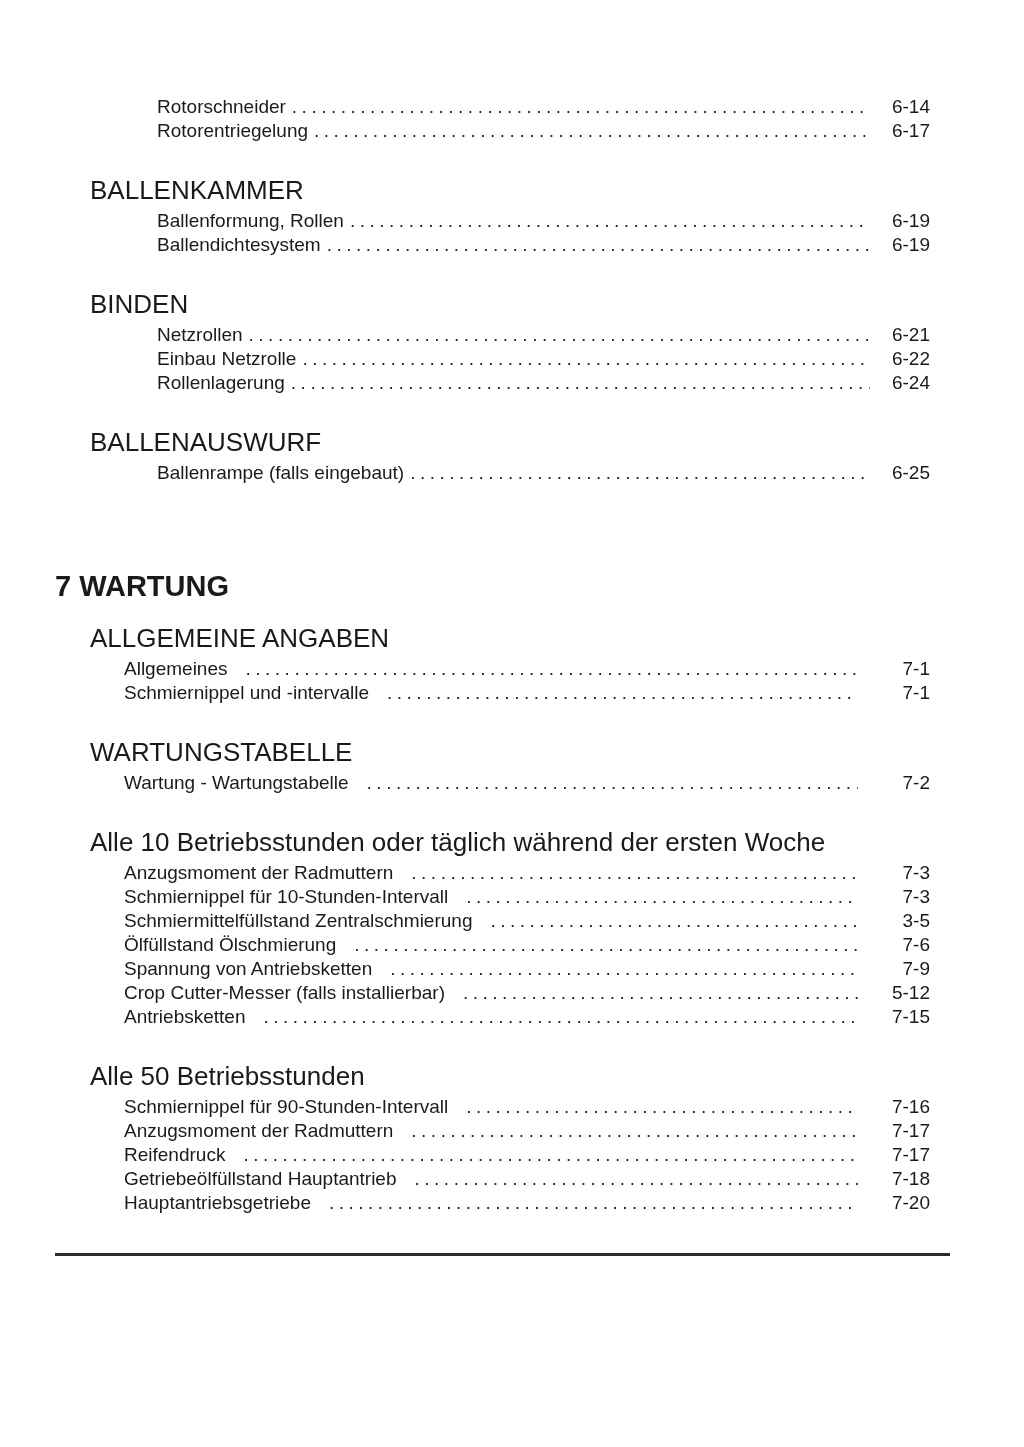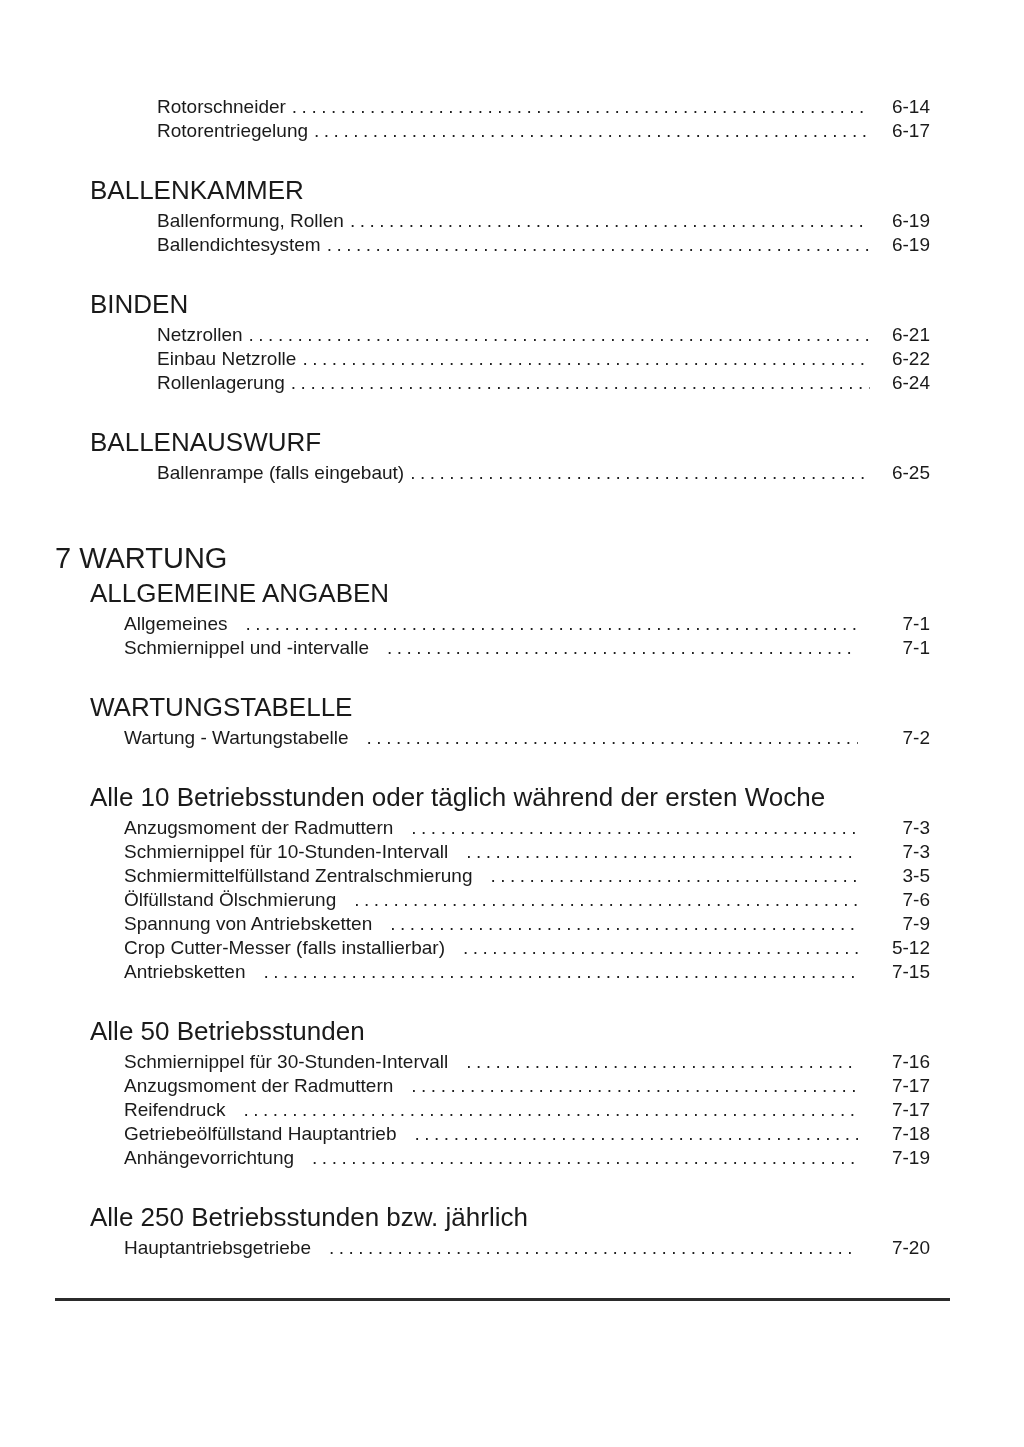--- a/index.html
+++ b/index.html
@@ -17,31 +17,32 @@
   .page {
     box-sizing: border-box;
     width: 1024px;
     height: 1394px;
     padding: 95px 74px 0 55px;
     background: #ffffff;
   }
   .chapter-heading {
     font-size: 29px;
     line-height: 34px;
-    margin: 56px 0 0 0;
-    white-space: nowrap;
+    margin: 84px 0 0 0;
+    white-space: nowrap;
+    font-weight: bold;
   }
   .section-heading {
     font-size: 26px;
     line-height: 34px;
     margin: 30px 0 2px 35px;
     white-space: nowrap;
   }
   .chapter-heading + .section-heading {
-    margin-top: 1px;
+    margin-top: 18px;
   }
   .item-list {
     margin: 0;
   }
   .toc-row {
     display: flex;
     align-items: baseline;
     font-size: 19px;
     line-height: 24px;
     margin-right: 20px;
@@ -191,46 +192,40 @@
         </div>
         <div class="toc-row">
           <span class="entry-label">Antriebsketten</span>
           <span class="leader"></span>
           <span class="entry-page">7-15</span>
         </div>
       </div>
       <div class="section-heading">Alle 50 Betriebsstunden</div>
       <div class="item-list normal">
         <div class="toc-row">
-          <span class="entry-label">Schmiernippel für 30-Stunden-Intervall</span>
+          <span class="entry-label">Schmiernippel für 90-Stunden-Intervall</span>
           <span class="leader"></span>
           <span class="entry-page">7-16</span>
         </div>
         <div class="toc-row">
           <span class="entry-label">Anzugsmoment der Radmuttern</span>
           <span class="leader"></span>
           <span class="entry-page">7-17</span>
         </div>
         <div class="toc-row">
           <span class="entry-label">Reifendruck</span>
           <span class="leader"></span>
           <span class="entry-page">7-17</span>
         </div>
         <div class="toc-row">
           <span class="entry-label">Getriebeölfüllstand Hauptantrieb</span>
           <span class="leader"></span>
           <span class="entry-page">7-18</span>
         </div>
-        <div class="toc-row">
-          <span class="entry-label">Anhängevorrichtung</span>
-          <span class="leader"></span>
-          <span class="entry-page">7-19</span>
-        </div>
-      </div>
-      <div class="section-heading">Alle 250 Betriebsstunden bzw. jährlich</div>
+      </div>
       <div class="item-list normal">
         <div class="toc-row">
           <span class="entry-label">Hauptantriebsgetriebe</span>
           <span class="leader"></span>
           <span class="entry-page">7-20</span>
         </div>
       </div>
     </div>
   <div class="footer-rule"></div>
 </div>

